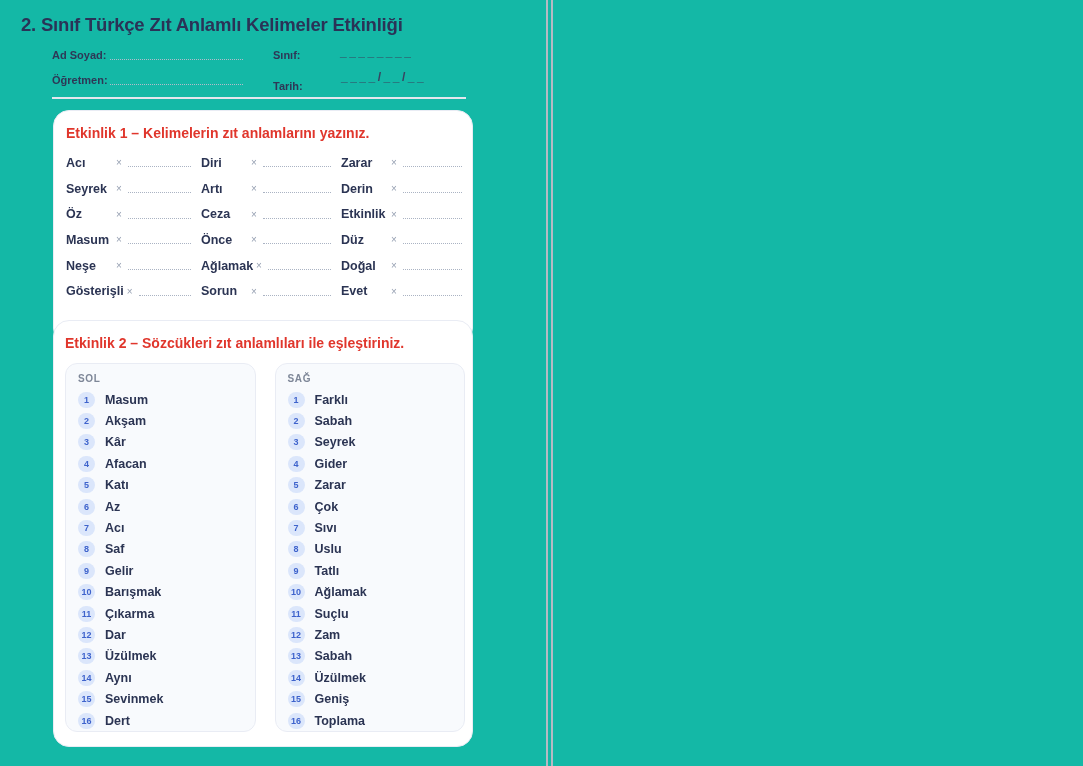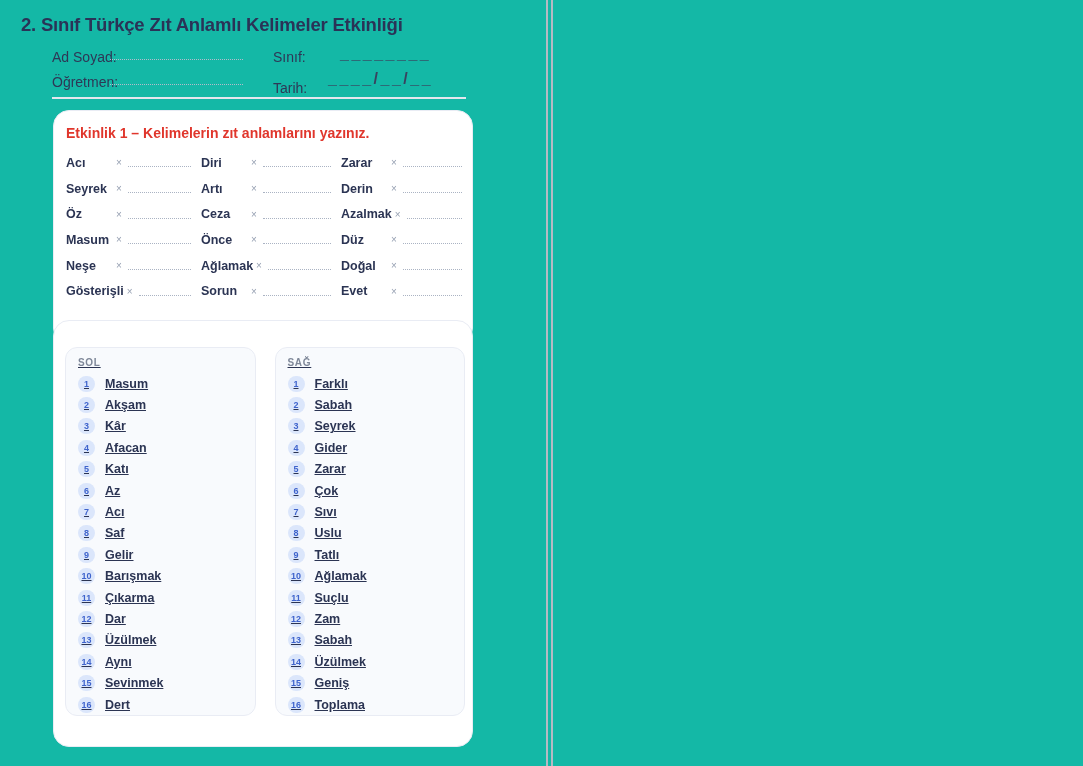--- a/index.html
+++ b/index.html
@@ -10,48 +10,48 @@
   .divider { position: absolute; left: 546px; top: 0; width: 7px; height: 766px;
              border-left: 2px solid #b6bac3; border-right: 2px solid #b6bac3; }
 
   
   .page-left  { position: absolute; left: 0; top: 0; width: 546px; height: 766px; }
   .page-right { position: absolute; left: 553px; top: 0; width: 530px; height: 766px; }
 
   h1.title { position: absolute; left: 21px; top: 14px; font-size: 18.5px; font-weight: 700;
              color: #2a3357; letter-spacing: -0.2px; white-space: nowrap; }
 
-  .flabel { position: absolute; font-size: 14px; font-weight: 400; color: #2e3756; white-space: nowrap; }
+  .flabel { position: absolute; font-size: 11px; font-weight: 700; color: #2e3756; white-space: nowrap; }
   .dotline { position: absolute; height: 10px; border-bottom: 1.6px dotted #b3bccb; }
-  .fvalue { position: absolute; font-size: 16px; font-weight: 700; color: #39425f; letter-spacing: 2.5px; white-space: nowrap; }
+  .fvalue { position: absolute; font-size: 12px; font-weight: 700; color: #39425f; letter-spacing: 2.5px; white-space: nowrap; }
   .lab-ad    { left: 52px;  top: 49px; }
   .line-ad   { left: 110px; top: 50px; width: 133px; }
   .lab-sinif { left: 273px; top: 49px; }
   .val-sinif { left: 340px; top: 45px; }
   .lab-ogr   { left: 52px;  top: 74px; }
   .line-ogr  { left: 110px; top: 75px; width: 133px; }
   .lab-tarih { left: 273px; top: 80px; }
-  .val-tarih { left: 328px; top: 70px; }
+  .val-tarih { left: 341px; top: 70px; }
   .hrule { position: absolute; left: 52px; top: 97px; width: 414px; border-top: 2px solid #e3e7ee; }
 
   .card { position: absolute; background: #fff; border: 1.5px solid #e9ecf4; border-radius: 16px; overflow: hidden; }
   .card h2 { color: #e0362c; font-size: 14px; font-weight: 700; white-space: nowrap; }
 
   .card1 { left: 53px; top: 110px; width: 420px; height: 234px; padding: 14px 8px 0 12px; }
   .act1-grid { margin-top: 9px; display: grid; grid-template-columns: 135px 140px 1fr; grid-auto-rows: 25.7px; align-items: center; }
   .act1-item { display: flex; align-items: center; padding-right: 10px; }
   .act1-grid .act1-item:nth-child(3n) { padding-right: 2px; }
   .act1-word { min-width: 50px; font-size: 12.5px; font-weight: 700; color: #2b3453; padding-right: 3px; white-space: nowrap; }
   .xmark { color: #96a0b2; font-size: 10px; margin-right: 6px; font-weight: 400; }
   .ansline { flex: 1; height: 9px; border-bottom: 1.6px dotted #aab3c3; }
 
   .card2 { left: 53px; top: 320px; width: 420px; height: 427px; padding: 14px 7px 0 11px; }
   .match-cols { display: flex; gap: 19px; margin-top: 12px; }
   .list-box { flex: 1; background: #f8fafd; border: 1.5px solid #e9ecf4; border-radius: 12px;
-              padding: 9px 8px 22px 12px; height: 369px; overflow: hidden; text-decoration: underline; }
+              padding: 9px 8px 22px 12px; height: 369px; overflow: hidden; }
   .list-label { font-size: 10px; font-weight: 600; color: #7e8798; letter-spacing: 0.7px; margin-bottom: 5px; }
   .list-item { display: flex; align-items: center; gap: 10px; height: 21.4px; }
   .num-badge { min-width: 17px; height: 16px; padding: 0 3px; border-radius: 9px; background: #dbe6fb;
                color: #3e63cc; font-size: 9px; font-weight: 700; display: flex; align-items: center; justify-content: center; }
   .item-word { font-size: 12.5px; font-weight: 700; color: #2b3453; white-space: nowrap; }
 </style>
 </head>
 <body>
 
 <div class="sheet">
@@ -106,21 +106,21 @@
             <div class="act1-word">Öz</div>
             <div class="xmark">×</div>
             <div class="ansline"></div>
           </div>
           <div class="act1-item">
             <div class="act1-word">Ceza</div>
             <div class="xmark">×</div>
             <div class="ansline"></div>
           </div>
           <div class="act1-item">
-            <div class="act1-word">Azalmak</div>
+            <div class="act1-word">Etkinlik</div>
             <div class="xmark">×</div>
             <div class="ansline"></div>
           </div>
           <div class="act1-item">
             <div class="act1-word">Masum</div>
             <div class="xmark">×</div>
             <div class="ansline"></div>
           </div>
           <div class="act1-item">
             <div class="act1-word">Önce</div>
@@ -159,20 +159,21 @@
           </div>
           <div class="act1-item">
             <div class="act1-word">Evet</div>
             <div class="xmark">×</div>
             <div class="ansline"></div>
           </div>
         </div>
     </section>
 
     <section class="card card2">
+      <h2>Etkinlik 2 – Sözcükleri zıt anlamlıları ile eşleştiriniz.</h2>
       <div class="match-cols">
         <div class="list-box">
           <div class="list-label">SOL</div>
           <div id="sol-list">
               <div class="list-item">
                 <div class="num-badge">1</div>
                 <div class="item-word">Masum</div>
               </div>
               <div class="list-item">
                 <div class="num-badge">2</div>

